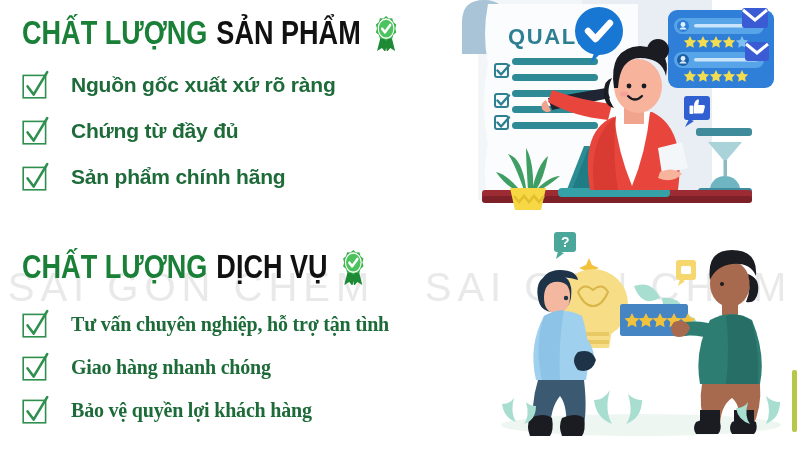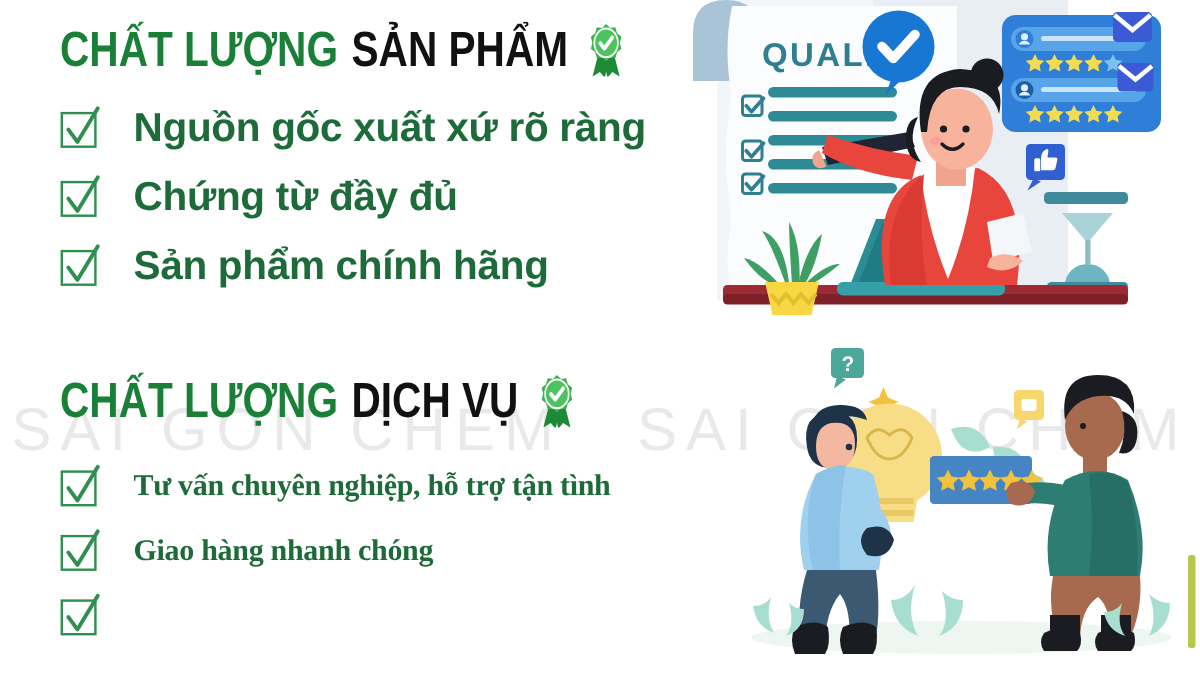--- a/index.html
+++ b/index.html
@@ -18,21 +18,21 @@
     display:flex;justify-content:space-around;align-items:center;
     pointer-events:none;z-index:5;gap:34px;
   }
   .wm-text{
     font-size:40px;letter-spacing:6px;color:#e9e9ea;
     font-family:"Liberation Sans", sans-serif;font-weight:400;
     white-space:nowrap;
   }
 
   
-  .left-col{position:absolute;left:0;top:0;width:470px;height:450px;z-index:20;margin-left:18px;}
+  .left-col{position:absolute;left:0;top:0;width:470px;height:450px;z-index:20;}
 
   .heading{
     display:flex;align-items:center;
     font-family:"Liberation Sans", sans-serif;
     font-weight:700;
     font-size:33px;
     letter-spacing:0px;
     white-space:nowrap;
     transform:scaleX(0.82);
     transform-origin:left center;
@@ -50,21 +50,21 @@
 
   .list-item{display:flex;align-items:center;height:46px;}
   #list-2 .list-item{height:43px;}
 
   .chk{width:27px;height:27px;flex:0 0 27px;position:relative;margin-right:22px;}
   .chk svg{display:block;overflow:visible;}
 
   .item-text{
     font-family:"Liberation Sans", sans-serif;
     font-weight:700;
-    font-size:27px;
+    font-size:21px;
     color:#1e6b3a;
     white-space:nowrap;
     letter-spacing:-0.2px;
   }
   #list-2 .item-text{font-size:20px;font-family:Liberation Serif, serif;}
 
   
   .illus-top{position:absolute;left:462px;top:0px;width:338px;height:216px;z-index:10;}
   .illus-bottom{position:absolute;left:486px;top:222px;width:314px;height:228px;z-index:10;}
   .illus-top svg,.illus-bottom svg{display:block;}
@@ -406,17 +406,18 @@
         <span class="item-text">Giao hàng nhanh chóng</span>
       </div>
 
       <div class="list-item">
         <span class="chk">
           <svg width="27" height="27" viewBox="0 0 27 27" xmlns="http://www.w3.org/2000/svg">
             <rect x="1.2" y="3.4" width="22.4" height="22.4" fill="none" stroke="#2f8f4e" stroke-width="1.6"></rect>
             <path d="M5.6 14.4 l6 8.2 l13.6 -22.4" fill="none" stroke="#2f8f4e" stroke-width="2.6" stroke-linecap="round" stroke-linejoin="round"></path>
           </svg>
         </span>
+        <span class="item-text">Bảo vệ quyền lợi khách hàng</span>
       </div>
     </div>
 
   </div>
 </div>
 
 </body></html>

